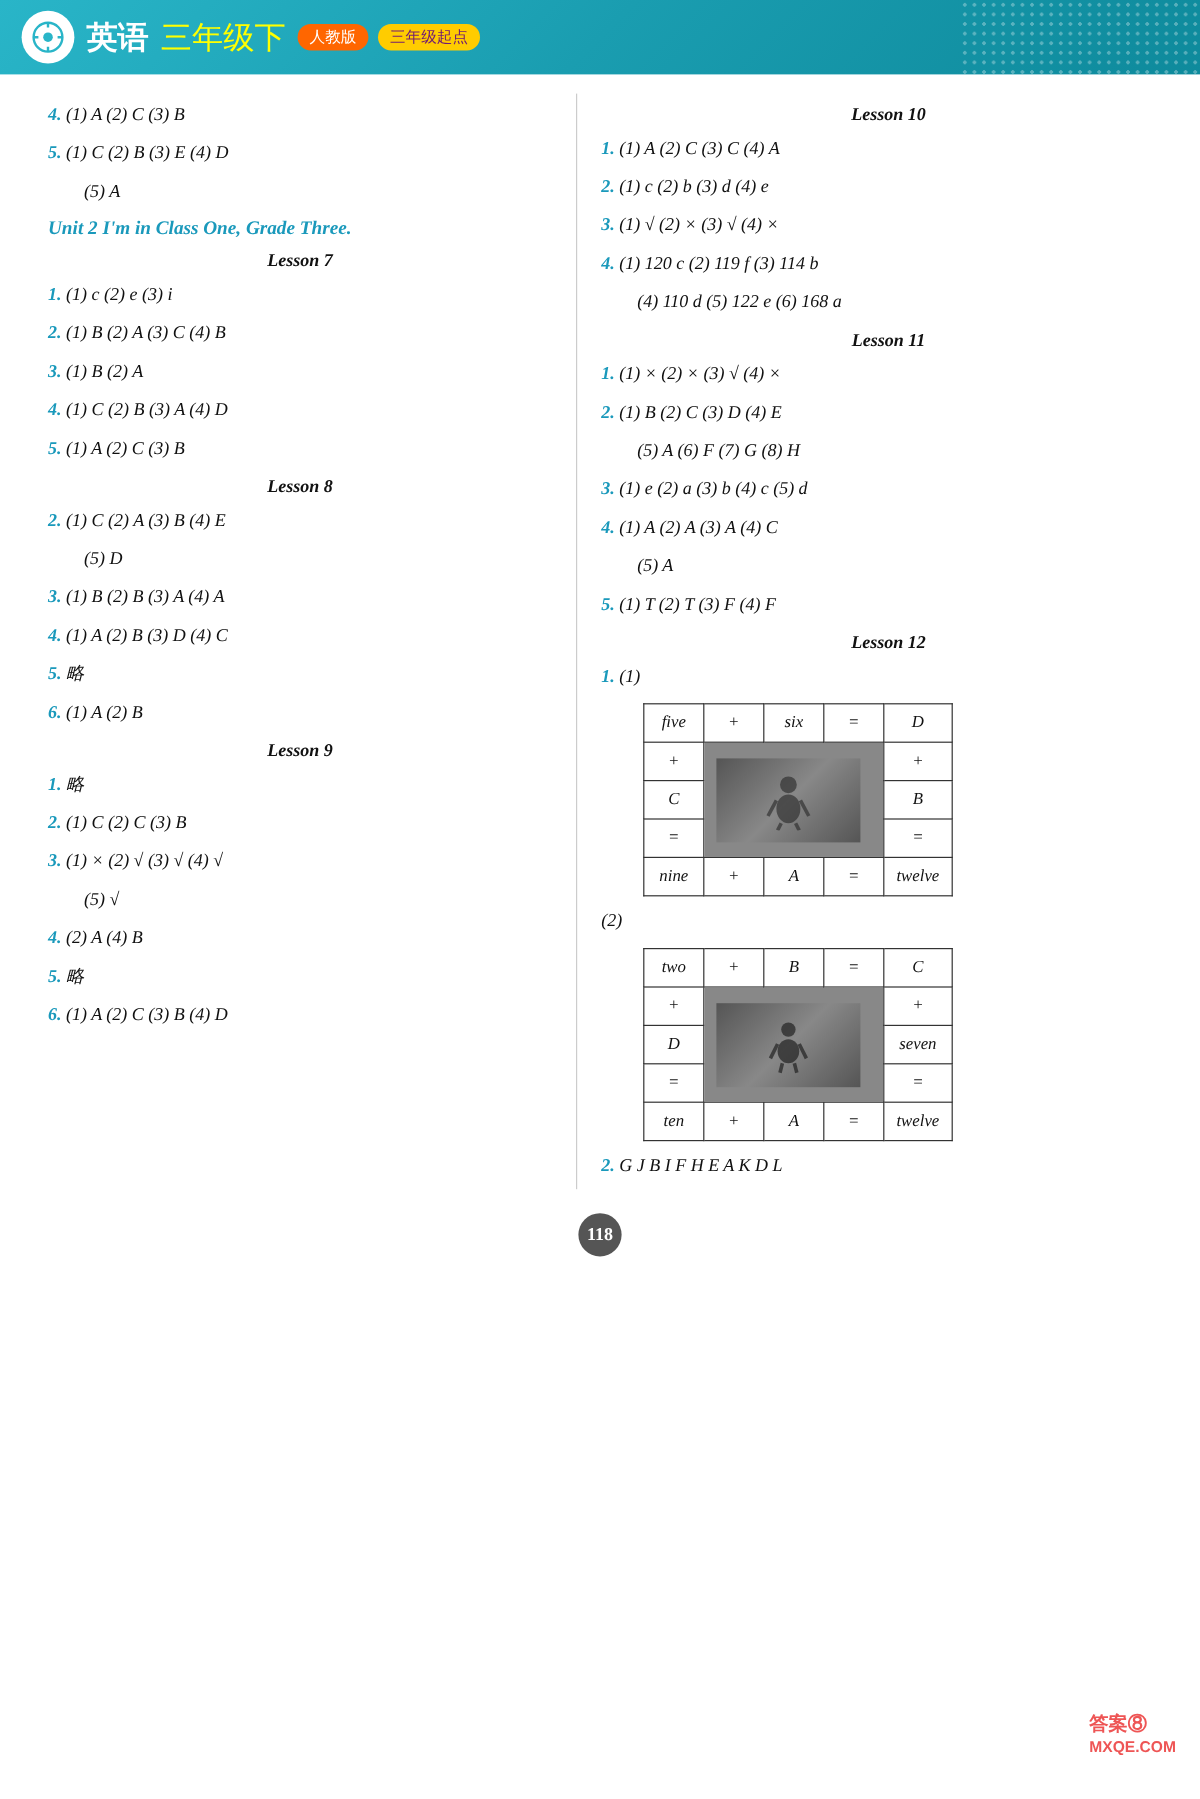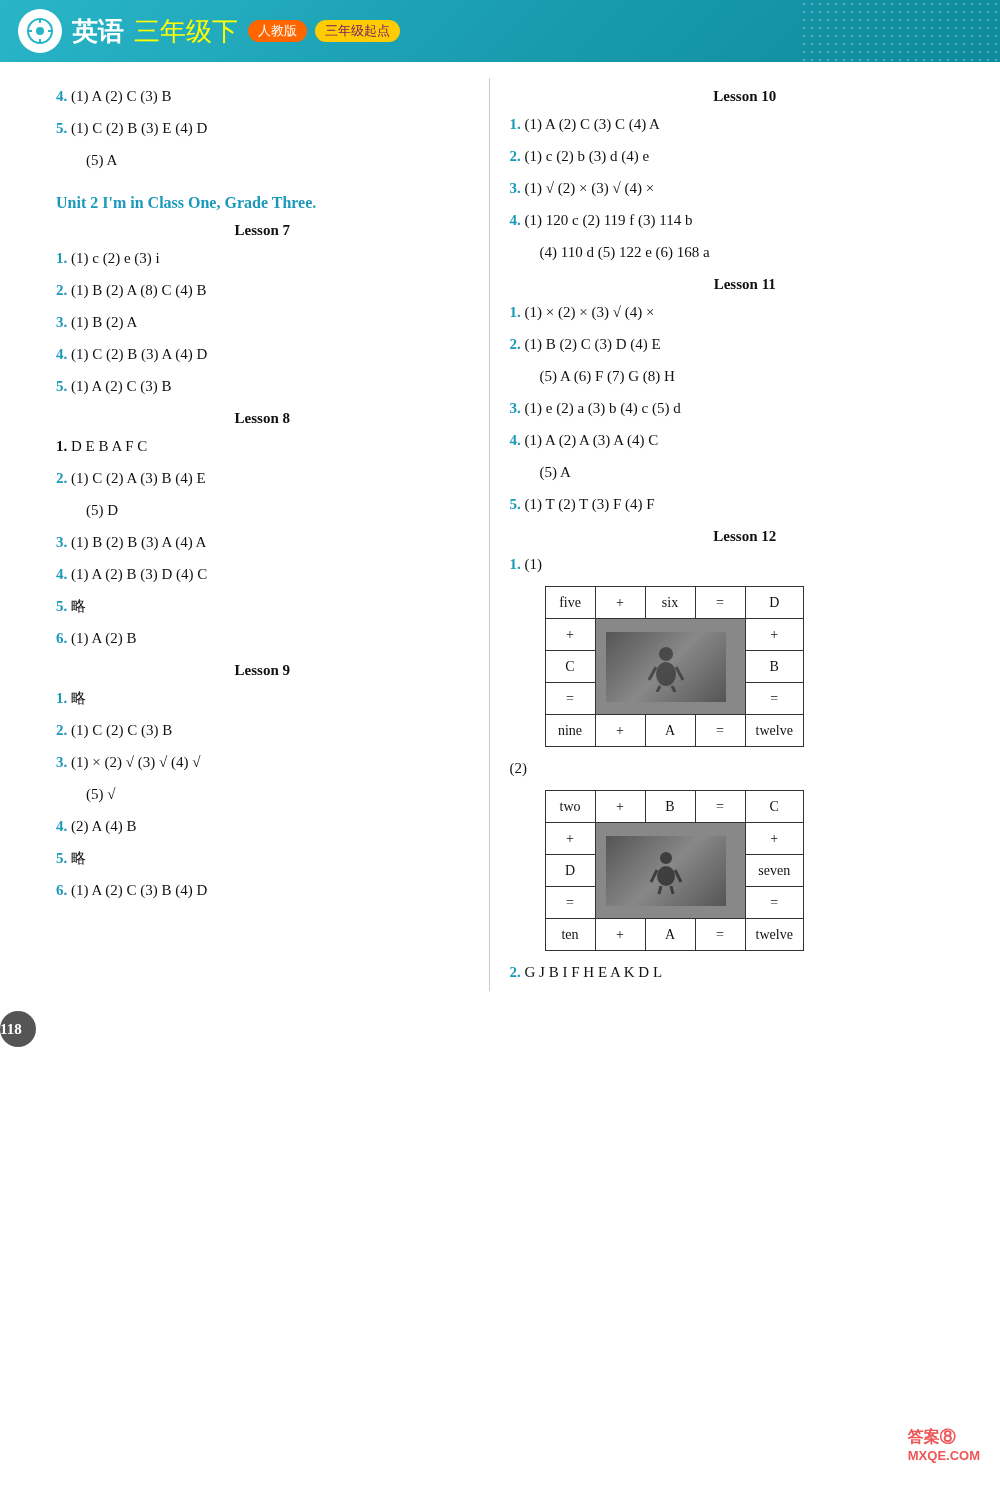--- a/index.html
+++ b/index.html
@@ -70,37 +70,38 @@
       right: 0; top: 0;
       width: 200px;
       height: 62px;
       background-image: radial-gradient(circle, rgba(255,255,255,0.3) 1.5px, transparent 1.5px);
       background-size: 8px 8px;
     }
 
     
     .content {
       display: flex;
-      padding: 16px 0 0 16px;
+      padding: 16px 0 0 0;
+      font-style: italic;
     }
     .left-col {
       width: 480px;
       padding: 0 20px 0 40px;
     }
     .right-col {
       width: 520px;
       padding: 0 20px 0 20px;
       border-left: 1px solid #ccc;
     }
 
     .section-heading {
       font-size: 16px;
       font-weight: bold;
       color: #1a99bb;
-      margin: 20px 0 6px 0;
+      margin: 8px 0 6px 0;
     }
     .lesson-heading {
       font-size: 15px;
       font-weight: bold;
       color: #111;
       text-align: center;
       margin: 10px 0 6px 0;
     }
     .answer-line {
       margin: 5px 0;
@@ -148,20 +149,21 @@
       justify-content: center;
     }
     .img-placeholder svg {
       width: 50px;
       height: 50px;
       opacity: 0.7;
     }
 
     
     .page-num {
+      text-align: center;
       margin: 20px 0 10px 0;
       font-size: 14px;
     }
     .page-num-circle {
       display: inline-block;
       background: #555;
       color: #fff;
       border-radius: 50%;
       width: 36px;
       height: 36px;
@@ -222,41 +224,37 @@
     <div class="section-heading">Unit 2  I'm in Class One, Grade Three.</div>
 
     <div class="lesson-heading">Lesson 7</div>
 
     <div class="answer-line">
       <span class="num-label">1.</span>
       <span>(1) c   (2) e   (3) i</span>
     </div>
     <div class="answer-line">
       <span class="num-label">2.</span>
-      <span>(1) B   (2) A   (8) C   (4) B</span>
+      <span>(1) B   (2) A   (3) C   (4) B</span>
     </div>
     <div class="answer-line">
       <span class="num-label">3.</span>
       <span>(1) B   (2) A</span>
     </div>
     <div class="answer-line">
       <span class="num-label">4.</span>
       <span>(1) C   (2) B   (3) A   (4) D</span>
     </div>
     <div class="answer-line">
       <span class="num-label">5.</span>
       <span>(1) A   (2) C   (3) B</span>
     </div>
 
     <div class="lesson-heading">Lesson 8</div>
 
-    <div class="answer-line">
-      <span class="num-label-black">1.</span>
-      <span>D  E  B  A  F  C</span>
-    </div>
     <div class="answer-line">
       <span class="num-label">2.</span>
       <span>(1) C   (2) A   (3) B   (4) E</span>
     </div>
     <div class="answer-line indent">
       <span>(5) D</span>
     </div>
     <div class="answer-line">
       <span class="num-label">3.</span>
       <span>(1) B   (2) B   (3) A   (4) A</span>

